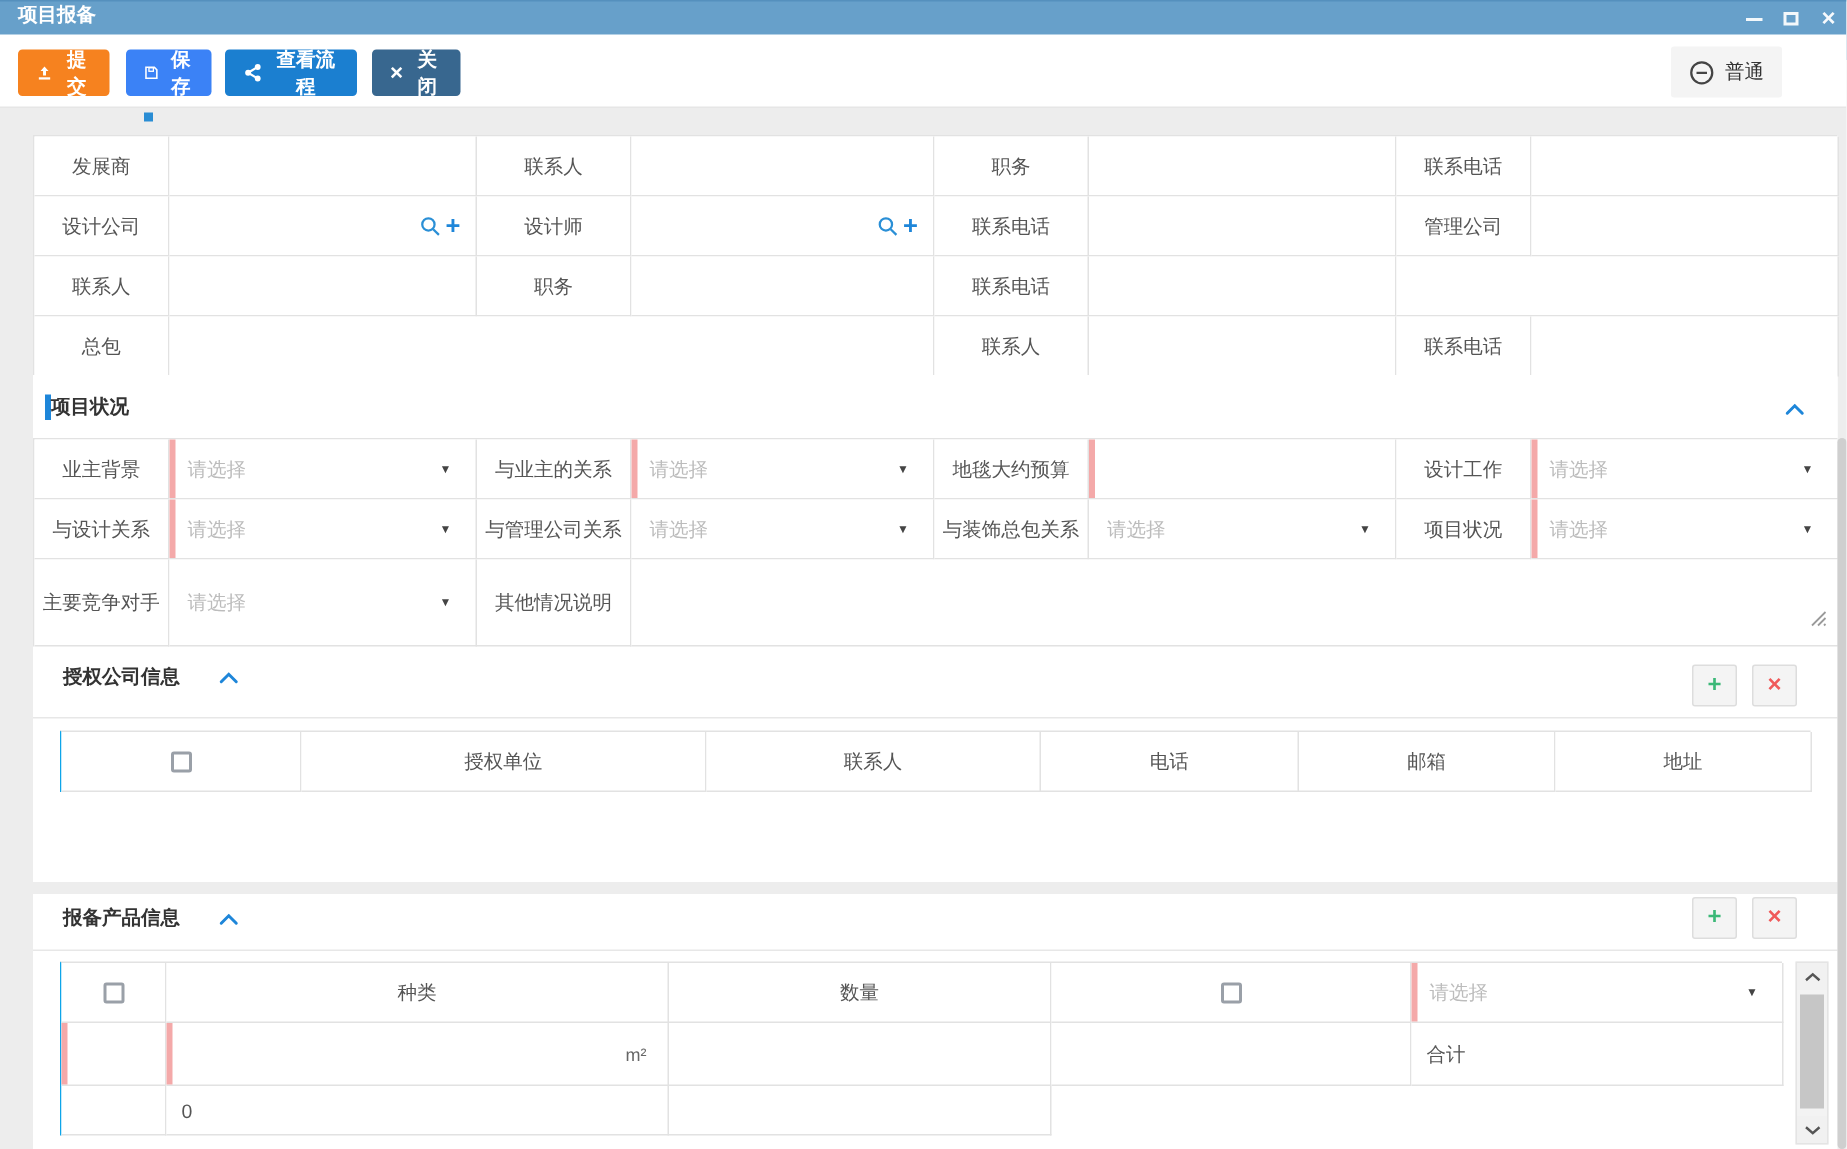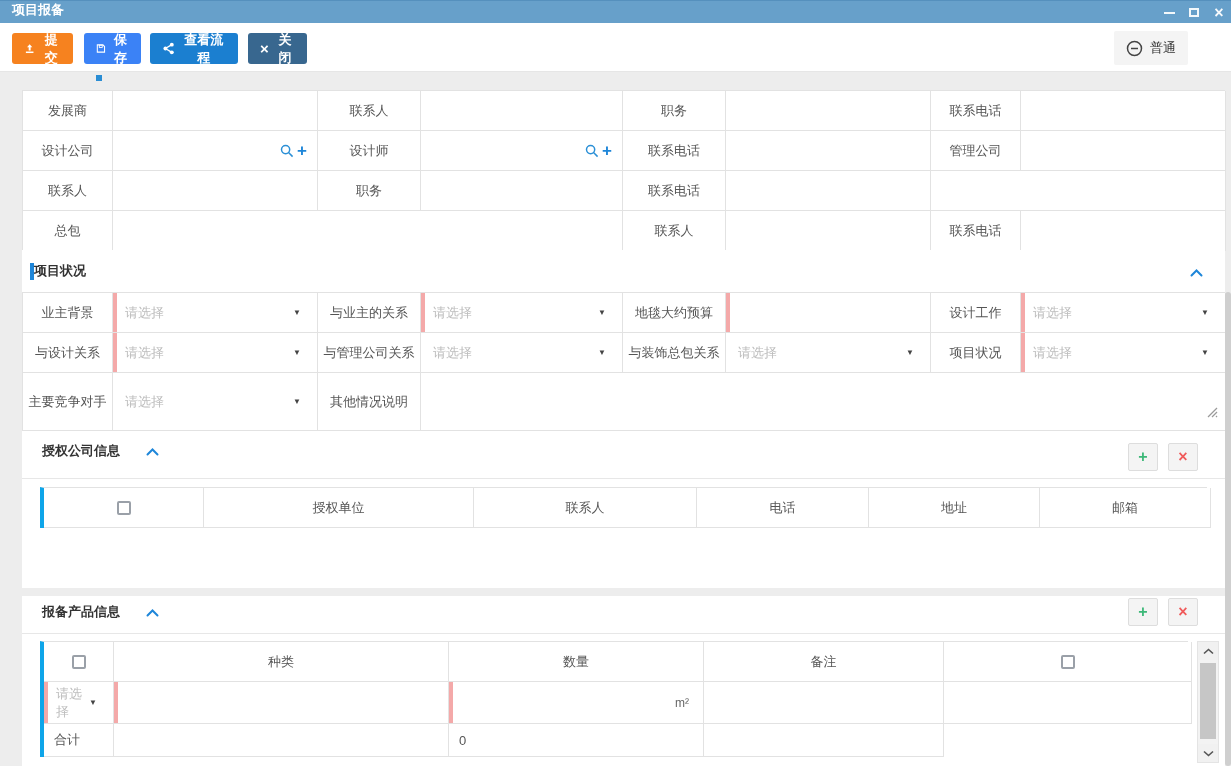--- a/index.html
+++ b/index.html
@@ -54,21 +54,21 @@
   .sec-chevron { position:absolute; right:22px; top:15px; cursor:pointer; }
 
   .sub-title { position:absolute; left:20px; display:flex; align-items:center; gap:26px; }
   .sub-title .t { font-weight:bold; color:#333; font-size:13px; }
   .mini-btn { position:absolute; width:30px; height:28px; background:#f4f4f4; border:1px solid #ddd; border-radius:2px; display:flex; align-items:center; justify-content:center; font-size:16px; font-weight:bold; cursor:pointer; line-height:1; }
   .mini-add { color:#3cb878; }
   .mini-del { color:#f05a5a; }
   .sep { position:absolute; left:0; width:1203px; height:1px; background:#e7e7e7; }
 
   
-  .dgrid { position:absolute; display:grid; border-top:1px solid #e2e2e2; border-left:4px solid #0ea5e9; background:#fff; }
+  .dgrid { position:absolute; display:grid; border-top:1px solid #e2e2e2; border-left:1px solid #0ea5e9; background:#fff; }
   .dgrid > div { border-right:1px solid #e2e2e2; border-bottom:1px solid #e2e2e2; position:relative; background:#fff; }
   .auth-grid { left:18px; grid-template-columns:160px 270px 223px 172px 171px 171px; grid-template-rows:40px; width:1167px; }
   .prod-grid { left:18px; grid-template-columns:70px 335px 255px 240px 248px; grid-template-rows:40px 42px 33px; width:1148px; }
   .th { display:flex; align-items:center; justify-content:center; color:#555; font-size:13px; }
   .ck-cell { display:flex; align-items:center; justify-content:center; }
   .checkbox { width:14px; height:14px; border:2px solid #9aa0a8; border-radius:2px; background:#fff; cursor:pointer; display:block; }
   .qty-cell { display:flex; align-items:center; justify-content:flex-end; padding-right:14px; color:#666; font-size:12px;padding-left:23px; }
   .txt-cell { display:flex; align-items:center; padding-left:10px; color:#555; }
 
   
@@ -266,22 +266,22 @@
     <span class="mini-btn mini-del" style="left:1146px; top:353px;">×</span>
     <div class="sep" style="top:388px;"></div>
 
     <div class="dgrid auth-grid" style="top:397px;">
       <div class="ck-cell">
         <span class="checkbox"></span>
       </div>
       <div class="th">授权单位</div>
       <div class="th">联系人</div>
       <div class="th">电话</div>
+      <div class="th">邮箱</div>
       <div class="th">地址</div>
-      <div class="th">邮箱</div>
     </div>
   </div>
 
   <div class="panel panel-b">
     <div class="sub-title" style="top:7px;">
       <span class="t">报备产品信息</span>
       <span style="cursor:pointer;">
         <svg width="13" height="8" viewBox="0 0 13 8">
             <polyline points="1.5,6.5 6.5,1.5 11.5,6.5" fill="none" stroke="#1e86d9" stroke-width="2" stroke-linecap="round"></polyline>
           </svg>
@@ -291,21 +291,20 @@
     <span class="mini-btn mini-del" style="left:1146px; top:2px;">×</span>
     <div class="sep" style="top:37px;"></div>
 
     <div class="dgrid prod-grid" style="top:45px;">
 
       <div class="ck-cell">
         <span class="checkbox"></span>
       </div>
       <div class="th">种类</div>
       <div class="th">数量</div>
-      <div class="th">备注</div>
 
       <div class="ck-cell">
         <span class="checkbox"></span>
       </div>
       <div class="sel req">
         <span class="ph">请选择</span>
           <span class="caret">▼</span>
       </div>
       <div class="inp req"></div>
       <div class="qty-cell req">

